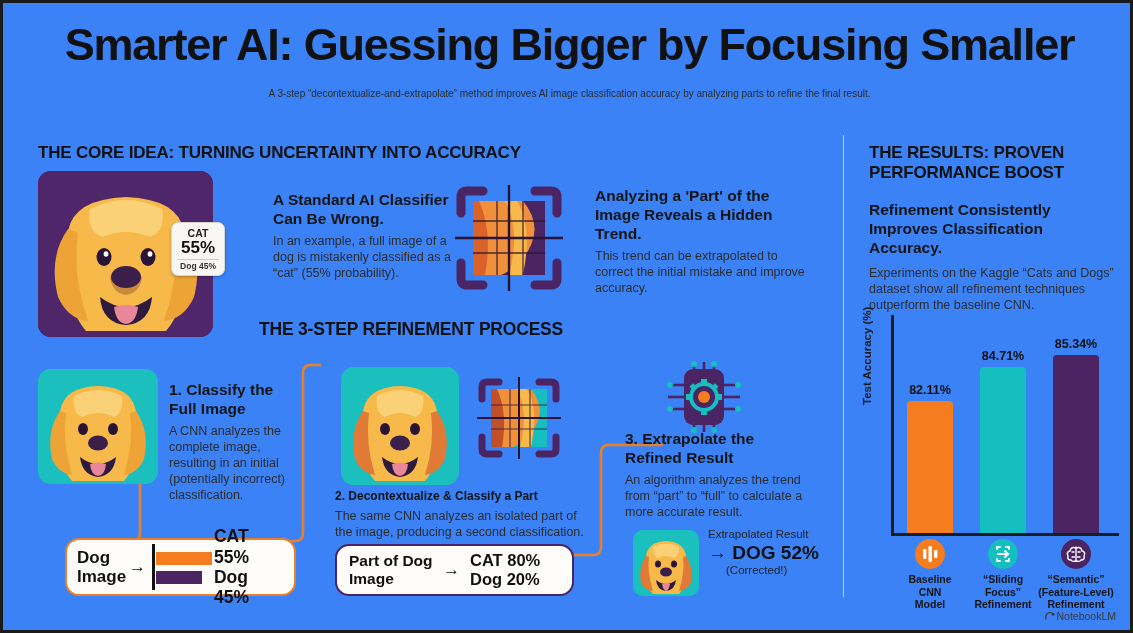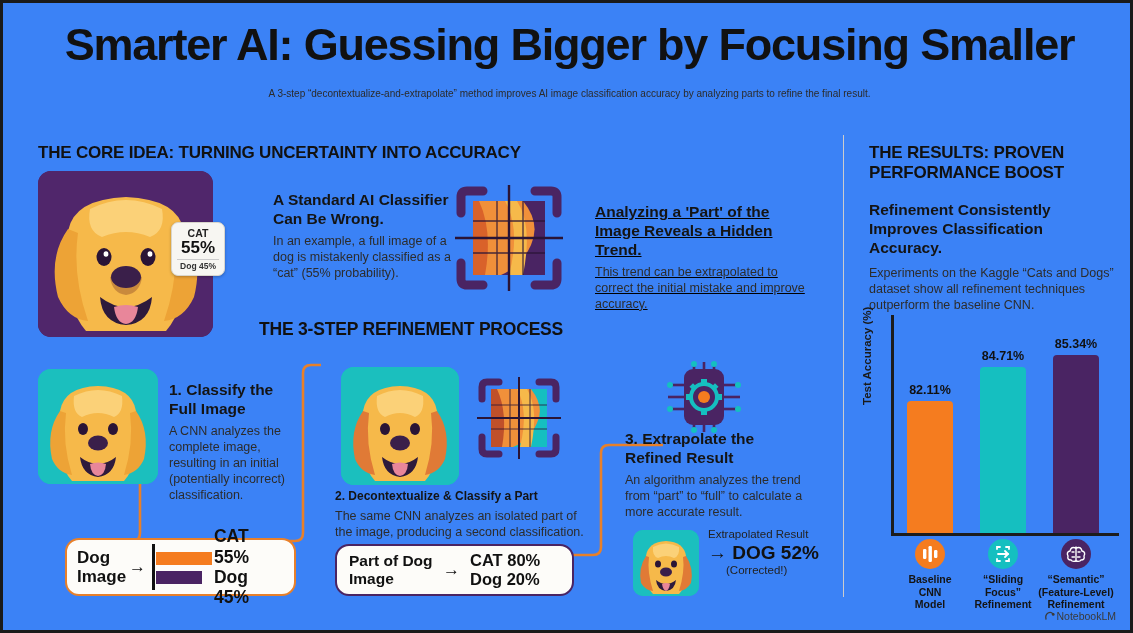--- a/index.html
+++ b/index.html
@@ -176,21 +176,21 @@
         <path d="M20 88 V104 q0 6 6 6 H42"></path>
         <path d="M116 88 V104 q0 6 -6 6 H94"></path>
       </g>
       <g stroke="#2a1436" stroke-width="2.4">
         <line x1="14" y1="63" x2="122" y2="63"></line>
         <line x1="68" y1="10" x2="68" y2="116"></line>
       </g>
     </svg>
   </div>
 
-  <div style="position:absolute; left:592px; top:200px; width:218px;text-decoration:underline;">
+  <div style="position:absolute; left:592px; top:184px; width:218px;">
     <div class="blk-title">Analyzing a 'Part' of the Image Reveals a Hidden Trend.</div>
     <div class="blk-body">This trend can be extrapolated to correct the initial mistake and improve accuracy.</div>
   </div>
 
   <div class="sec-head" id="proc-head">THE 3-STEP REFINEMENT PROCESS</div>
 
   <svg style="position:absolute; left:0; top:340px; width:1133px; height:260px;" aria-hidden="true">
     <g fill="none" stroke="#e8802a" stroke-width="2.6">
       <path d="M137 140 V190 q0 8 -8 8 H70"></path>
       <path d="M282 198 H292 q8 0 8 -8 V30 q0 -8 8 -8 H318"></path>

